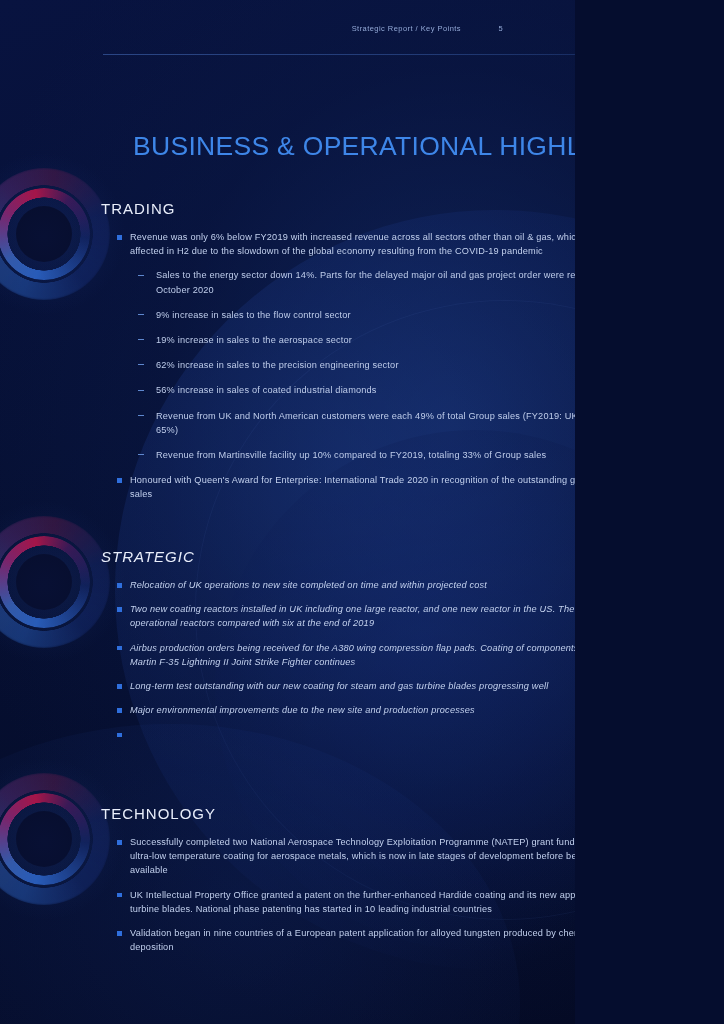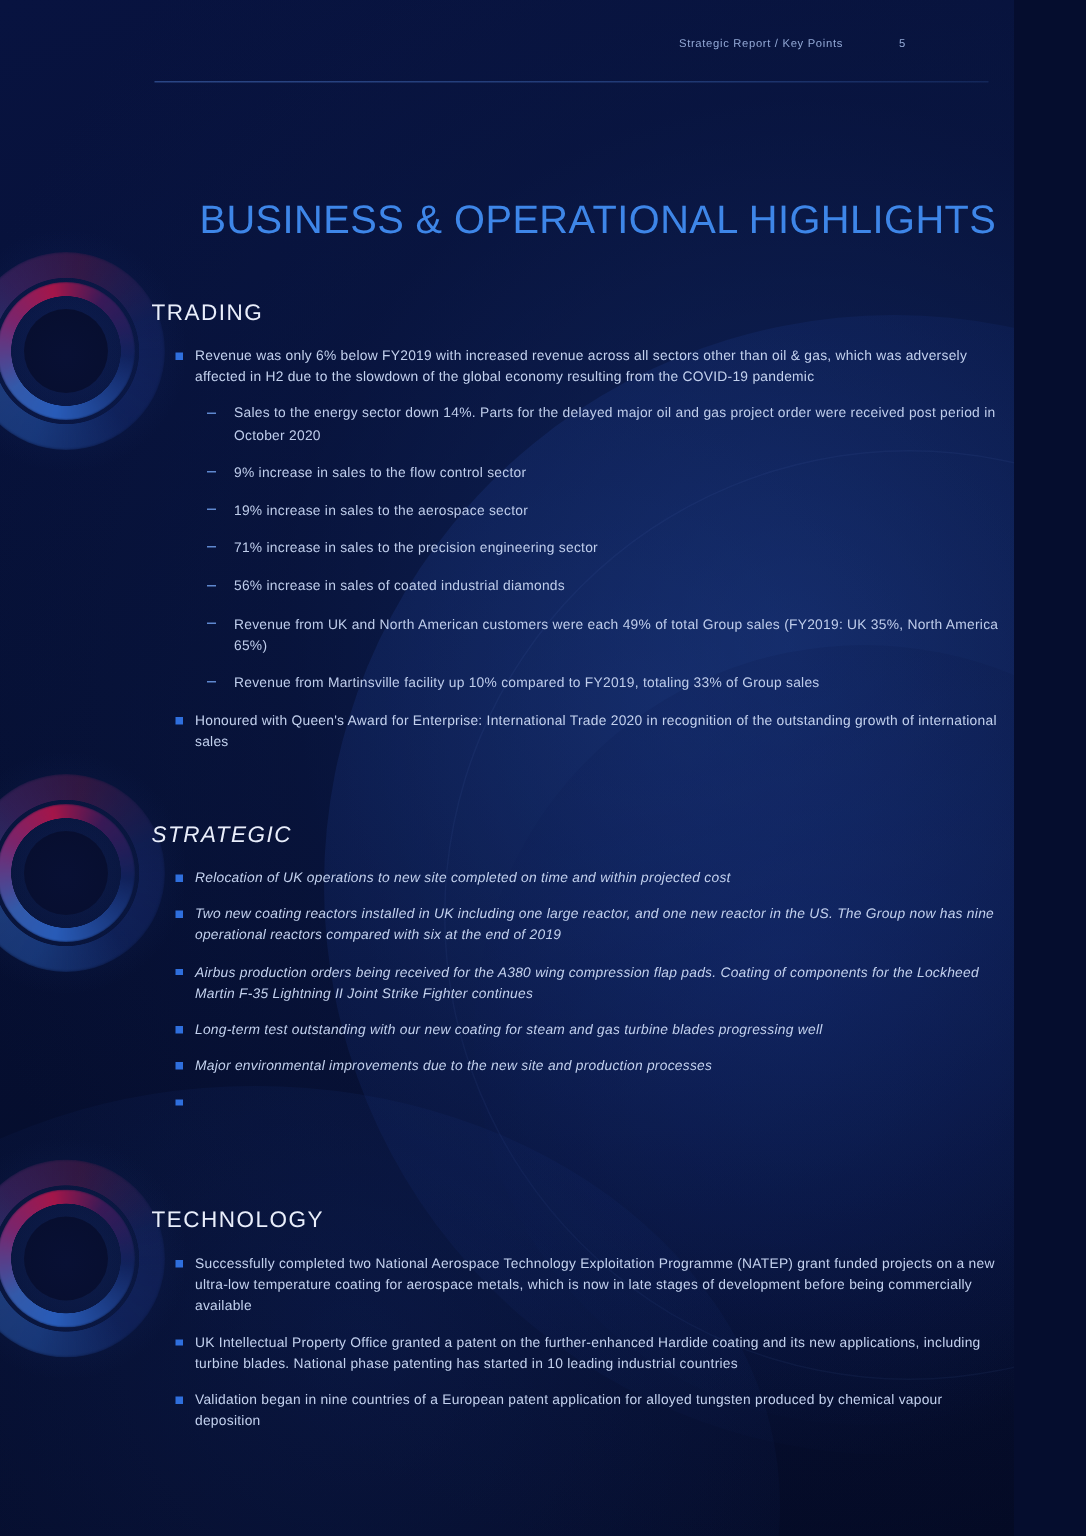--- a/index.html
+++ b/index.html
@@ -7,21 +7,21 @@
     padding: 0;
     background: #050d2e;
   }
   body {
     font-family: "Liberation Sans", "DejaVu Sans", sans-serif;
     -webkit-font-smoothing: antialiased;
   }
 
   #page {
     position: relative;
-    width: 676px;
+    width: 575px;
     height: 1024px;
     overflow: hidden;
     background:
       radial-gradient(120% 85% at 78% 42%, rgba(24,52,120,0.55) 0%, rgba(12,28,78,0.30) 42%, rgba(5,13,46,0.0) 72%),
       linear-gradient(160deg, #081340 0%, #061034 38%, #050d2c 70%, #040a24 100%);
   }
 
   
   .bg-blob {
     position: absolute;
@@ -266,21 +266,21 @@
 
     <h1 class="page-title">BUSINESS &amp; OPERATIONAL HIGHLIGHTS</h1>
 
     <div class="section sec-trading">
         <div class="section-title">TRADING</div>
         <ul class="bullets">
           <li class="bullet"><span class="marker"></span><span>Revenue was only 6% below FY2019 with increased revenue across all sectors other than oil &amp; gas, which was adversely affected in H2 due to the slowdown of the global economy resulting from the COVID-19 pandemic</span><ul class="subbullets">
               <li class="subbullet"><span class="dash"></span><span>Sales to the energy sector down 14%. Parts for the delayed major oil and gas project order were received post period in October 2020</span></li>
               <li class="subbullet"><span class="dash"></span><span>9% increase in sales to the flow control sector</span></li>
               <li class="subbullet"><span class="dash"></span><span>19% increase in sales to the aerospace sector</span></li>
-              <li class="subbullet"><span class="dash"></span><span>71% increase in sales to the precision engineering sector</span></li>
+              <li class="subbullet"><span class="dash"></span><span>62% increase in sales to the precision engineering sector</span></li>
               <li class="subbullet"><span class="dash"></span><span>56% increase in sales of coated industrial diamonds</span></li>
               <li class="subbullet"><span class="dash"></span><span>Revenue from UK and North American customers were each 49% of total Group sales (FY2019: UK 35%, North America 65%)</span></li>
               <li class="subbullet"><span class="dash"></span><span>Revenue from Martinsville facility up 10% compared to FY2019, totaling 33% of Group sales</span></li>
             </ul></li>
           <li class="bullet"><span class="marker"></span><span>Honoured with Queen's Award for Enterprise: International Trade 2020 in recognition of the outstanding growth of international sales</span></li>
         </ul>
       </div>
     <div class="section sec-strategic">
         <div class="section-title">STRATEGIC</div>
         <ul class="bullets">

